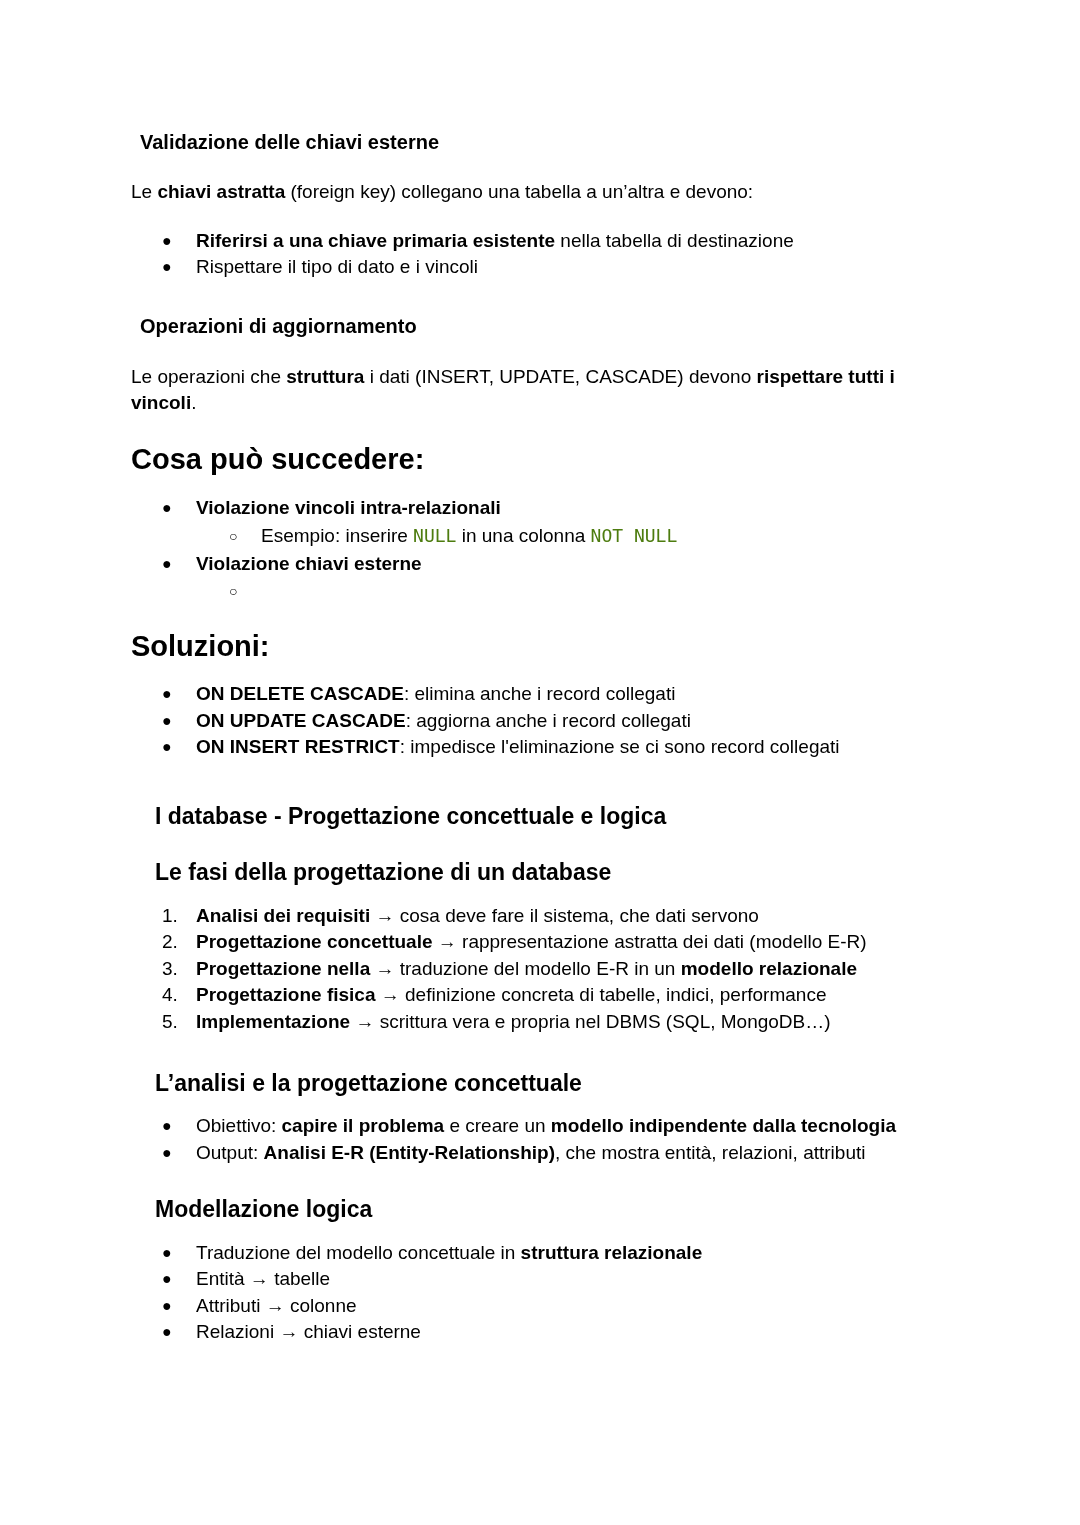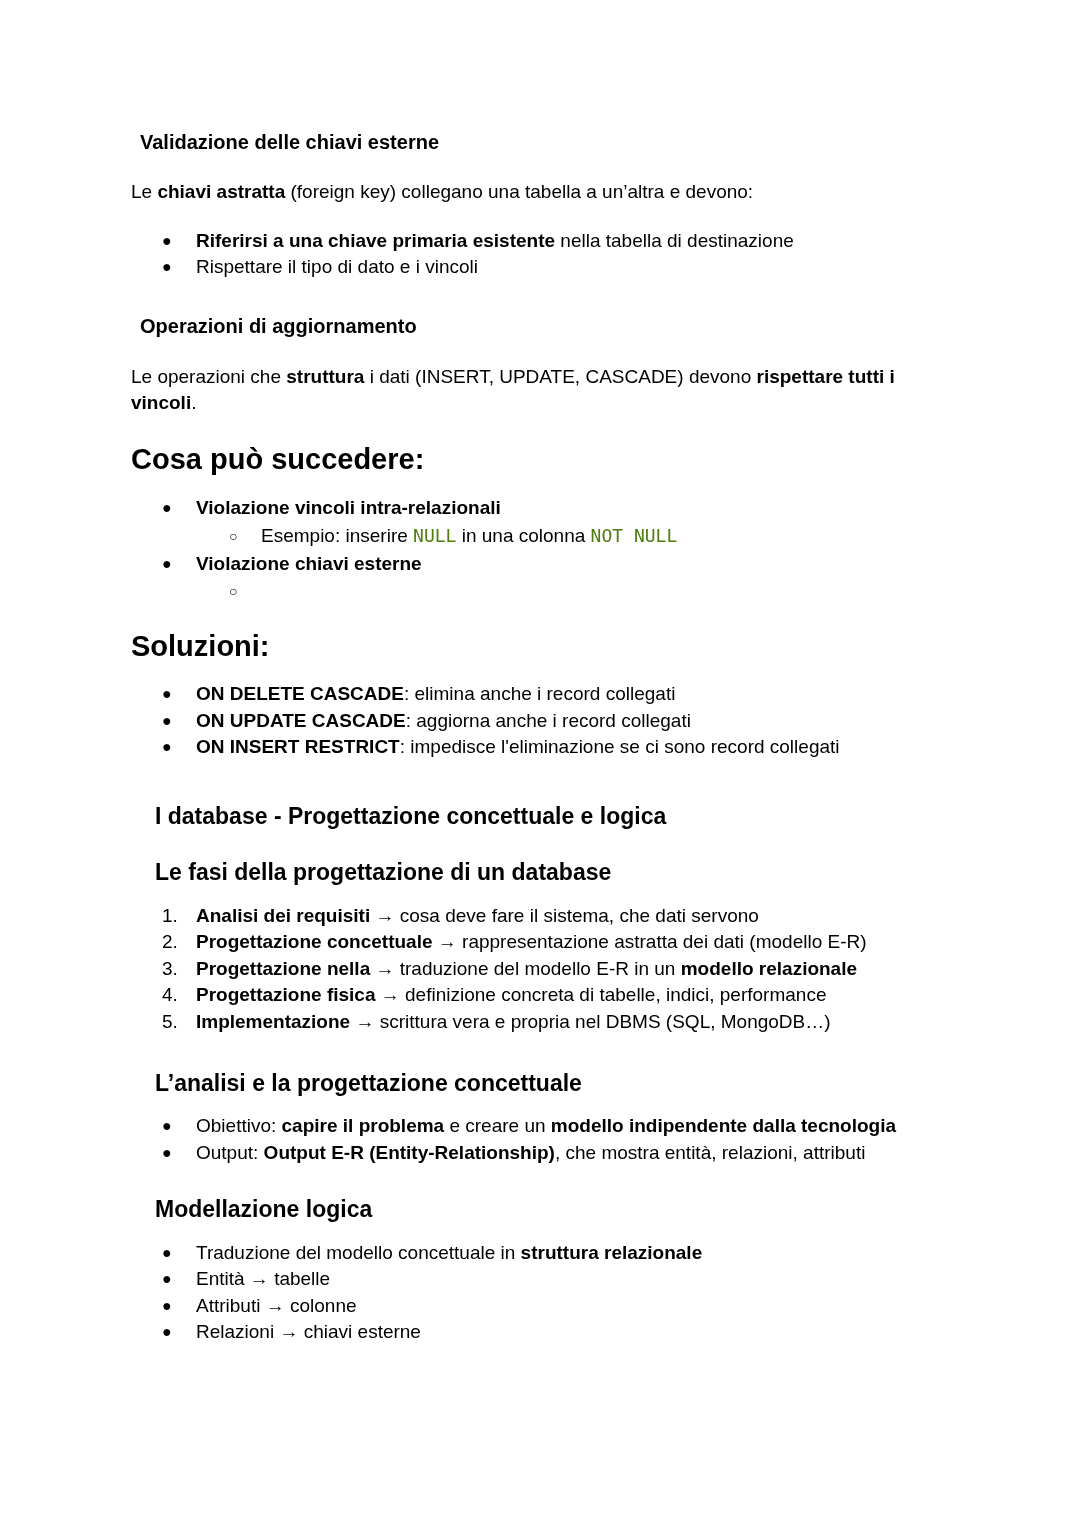--- a/index.html
+++ b/index.html
@@ -48,21 +48,21 @@
 
   <h2 class="h2b" style="top:851px">Le fasi della progettazione di un database</h2>
   <div class="li" style="top:903px"><span class="num">1.</span><b>Analisi dei requisiti</b><span> → cosa deve fare il sistema, che dati servono</span></div>
   <div class="li" style="top:929px"><span class="num">2.</span><b>Progettazione concettuale</b><span> → rappresentazione astratta dei dati (modello E-R)</span></div>
   <div class="li" style="top:956px"><span class="num">3.</span><b>Progettazione nella</b><span> → traduzione del modello E-R in un </span><b>modello relazionale</b></div>
   <div class="li" style="top:982px"><span class="num">4.</span><b>Progettazione fisica</b><span> → definizione concreta di tabelle, indici, performance</span></div>
   <div class="li" style="top:1009px"><span class="num">5.</span><b>Implementazione</b><span> → scrittura vera e propria nel DBMS (SQL, MongoDB…)</span></div>
 
   <h2 class="h2b" style="top:1062px">L’analisi e la progettazione concettuale</h2>
   <div class="li" style="top:1113px"><span class="bullet">●</span><span>Obiettivo: </span><b>capire il problema</b><span> e creare un </span><b>modello indipendente dalla tecnologia</b></div>
-  <div class="li" style="top:1140px"><span class="bullet">●</span><span>Output: </span><b>Output E-R (Entity-Relationship)</b><span>, che mostra entità, relazioni, attributi</span></div>
+  <div class="li" style="top:1140px"><span class="bullet">●</span><span>Output: </span><b>Analisi E-R (Entity-Relationship)</b><span>, che mostra entità, relazioni, attributi</span></div>
 
   <h2 class="h2b" style="top:1188px">Modellazione logica</h2>
   <div class="li" style="top:1240px"><span class="bullet">●</span><span>Traduzione del modello concettuale in </span><b>struttura relazionale</b></div>
   <div class="li" style="top:1266px"><span class="bullet">●</span><span>Entità → tabelle</span></div>
   <div class="li" style="top:1293px"><span class="bullet">●</span><span>Attributi → colonne</span></div>
   <div class="li" style="top:1319px"><span class="bullet">●</span><span>Relazioni → chiavi esterne</span></div>
 
 </div>
 
 </body></html>

